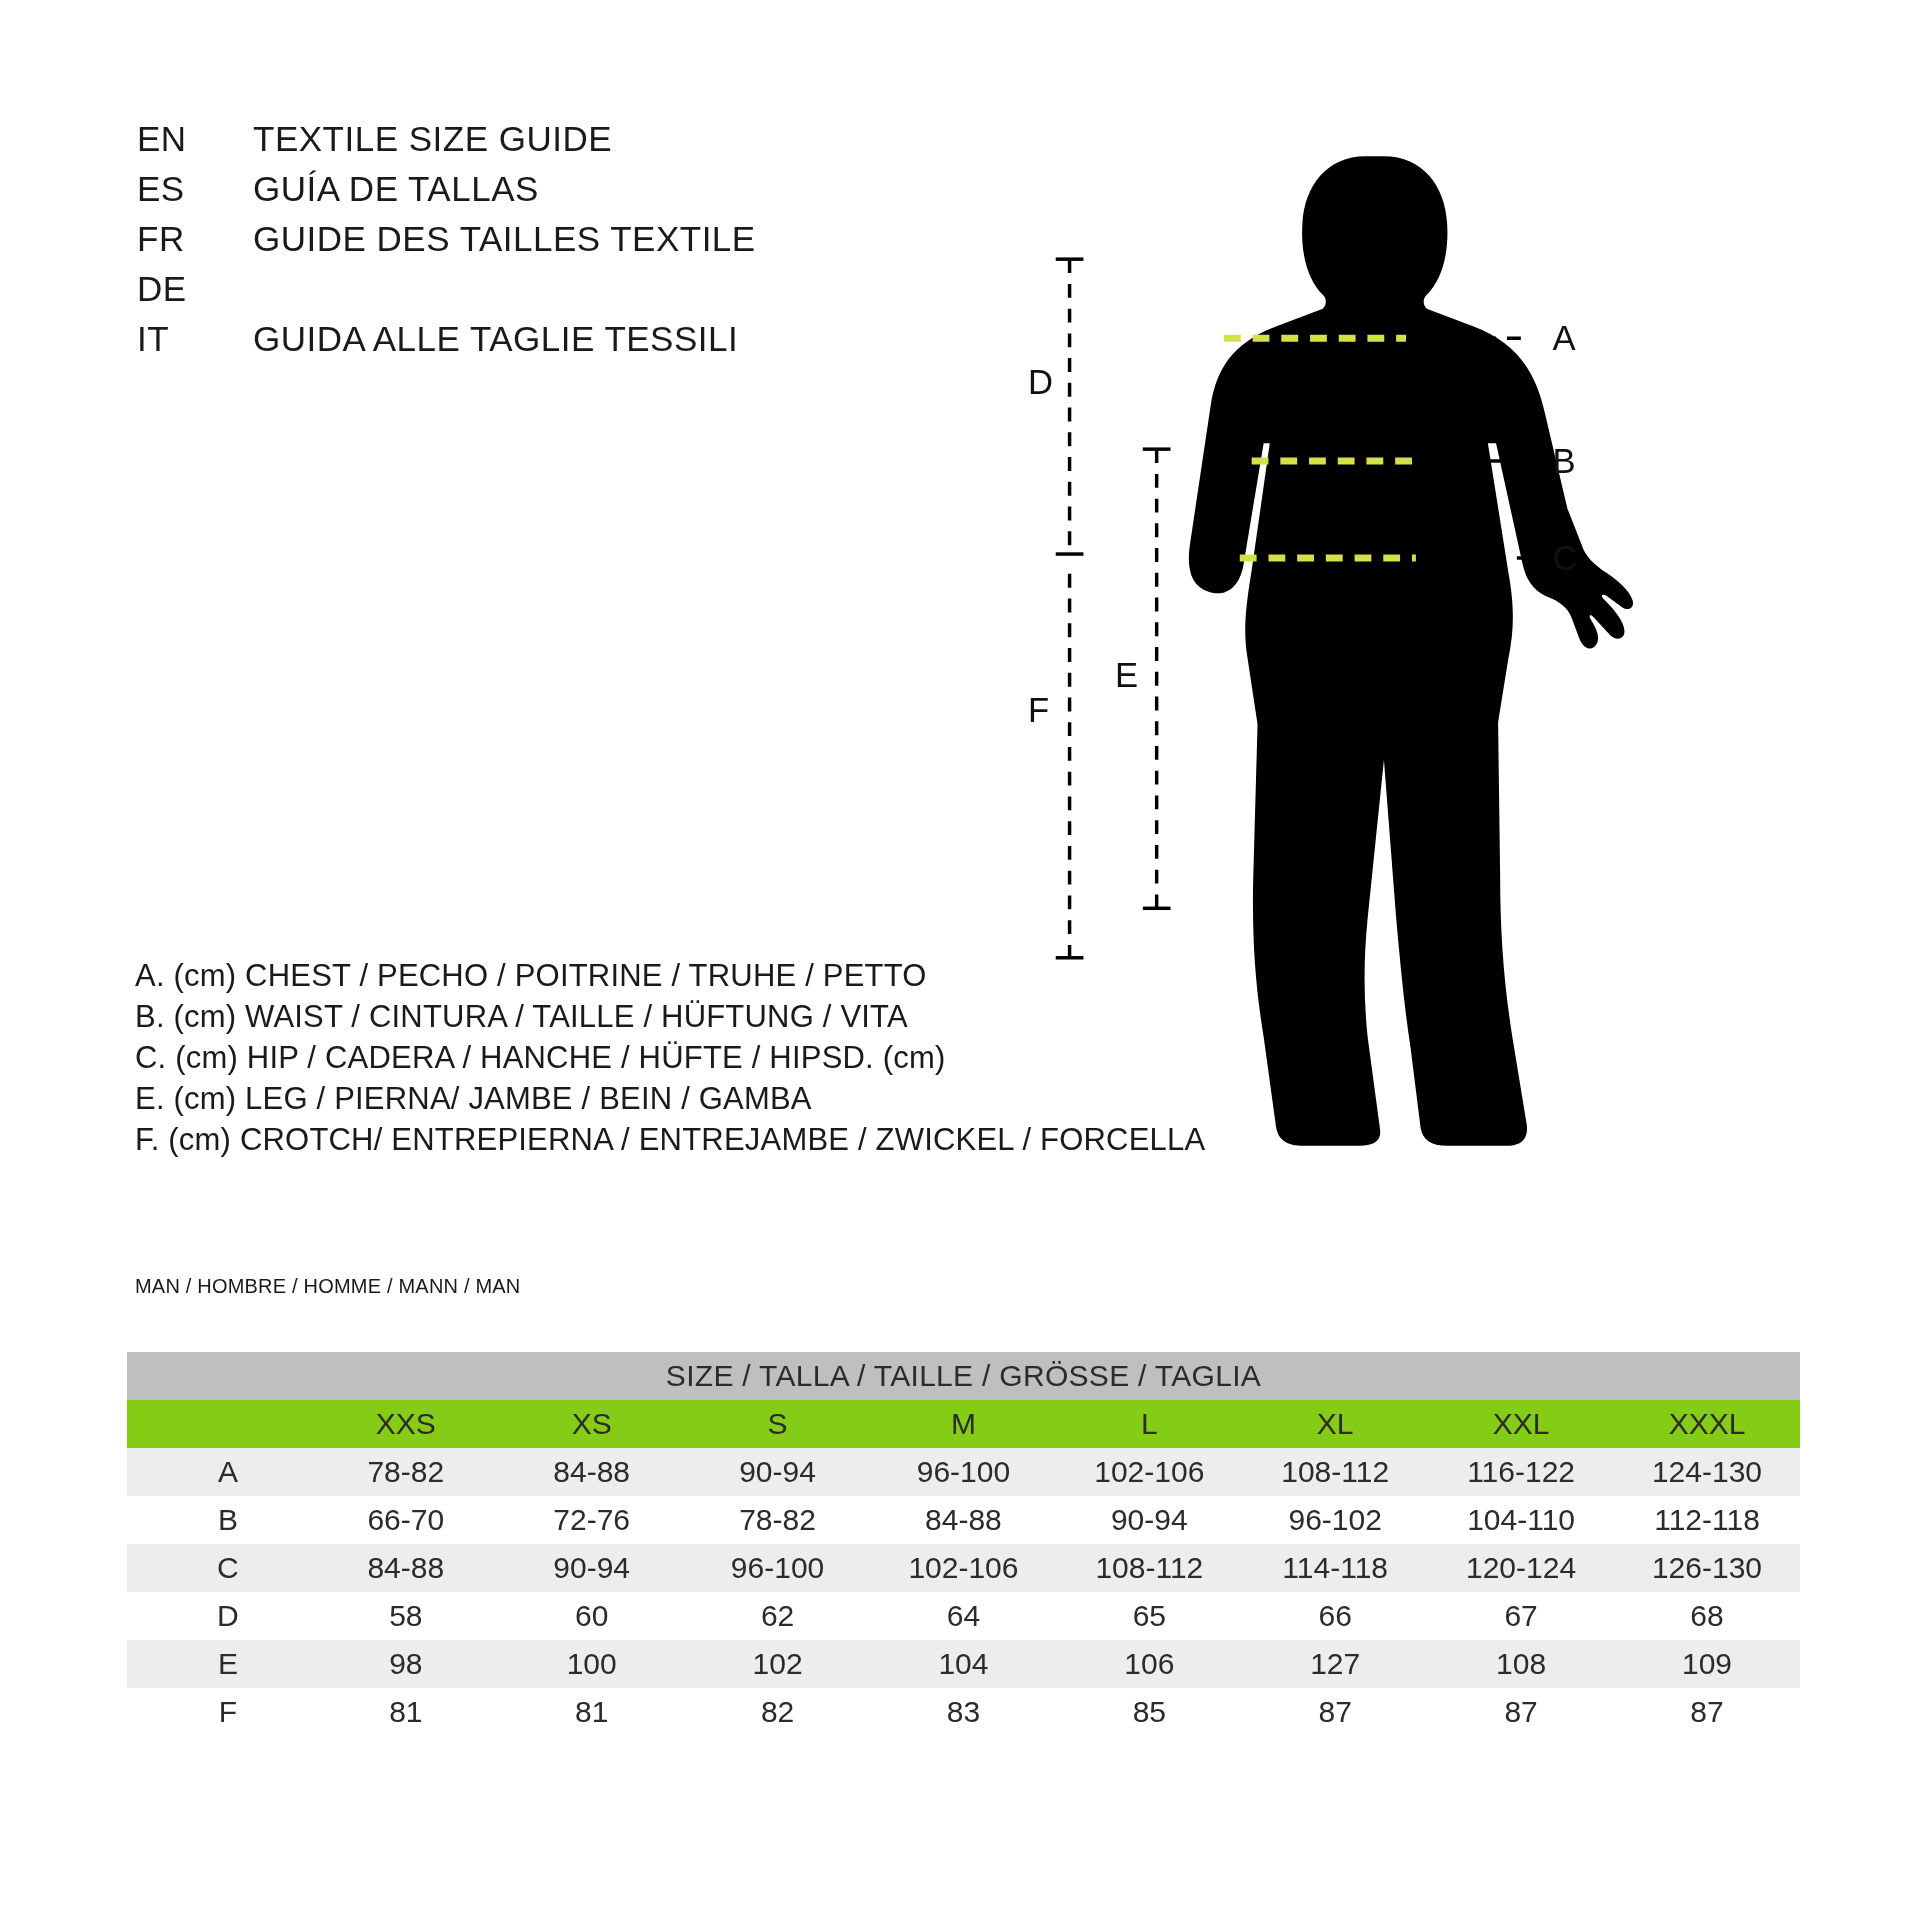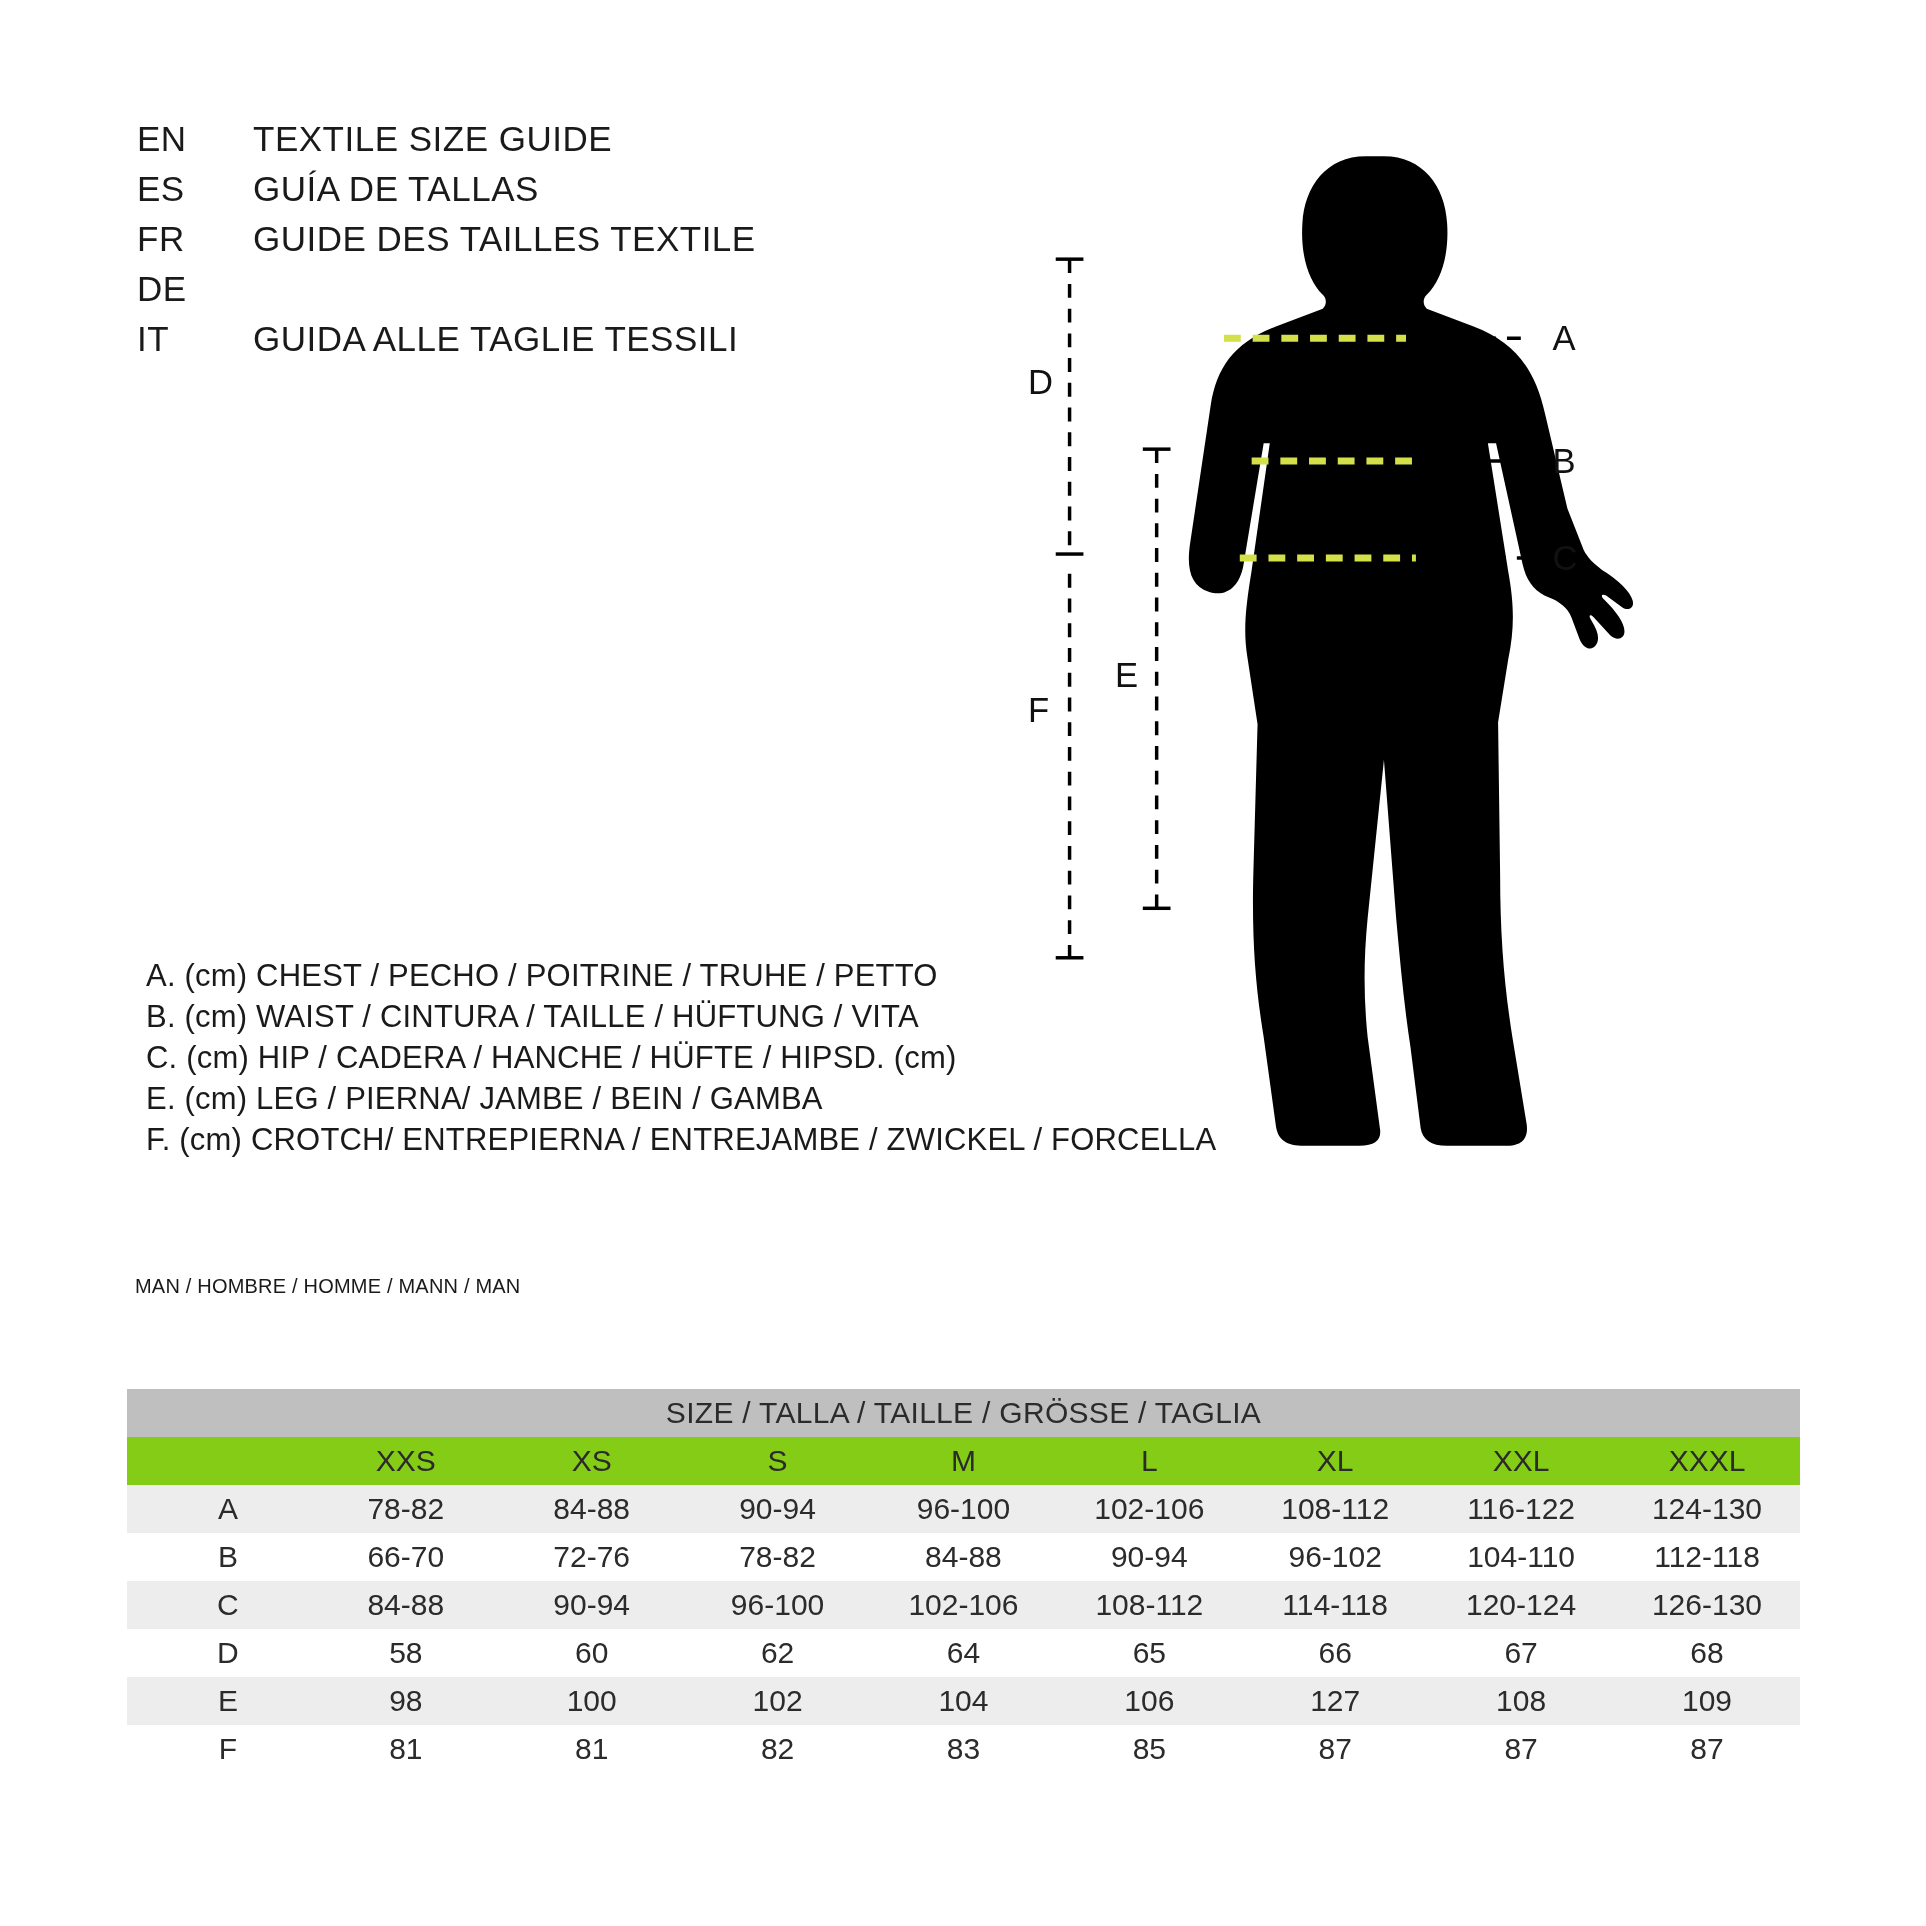--- a/index.html
+++ b/index.html
@@ -34,21 +34,21 @@
   }
   .lang-title {
     font-size: 35px;
     letter-spacing: 0.5px;
     text-align: center;
   }
 
   
   .legend-block {
     position: absolute;
-    left: 146px;
+    left: 135px;
     top: 958px;
   }
   .legend-row {
     font-size: 31px;
     height: 41px;
     letter-spacing: 0.2px;
     white-space: nowrap;
   }
   .gender-row {
     position: absolute;
@@ -65,21 +65,21 @@
     top: 79px;
     width: 851px;
     height: 1148px;
   }
   .figure-svg { display: block; }
 
   
   .table-wrap {
     position: absolute;
     left: 127px;
-    top: 1389px;
+    top: 1352px;
     width: 1673px;
   }
   table.size-table {
     border-collapse: collapse;
     width: 1673px;
     table-layout: fixed;
   }
   table.size-table td, table.size-table th {
     font-size: 30px;
     font-weight: normal;

